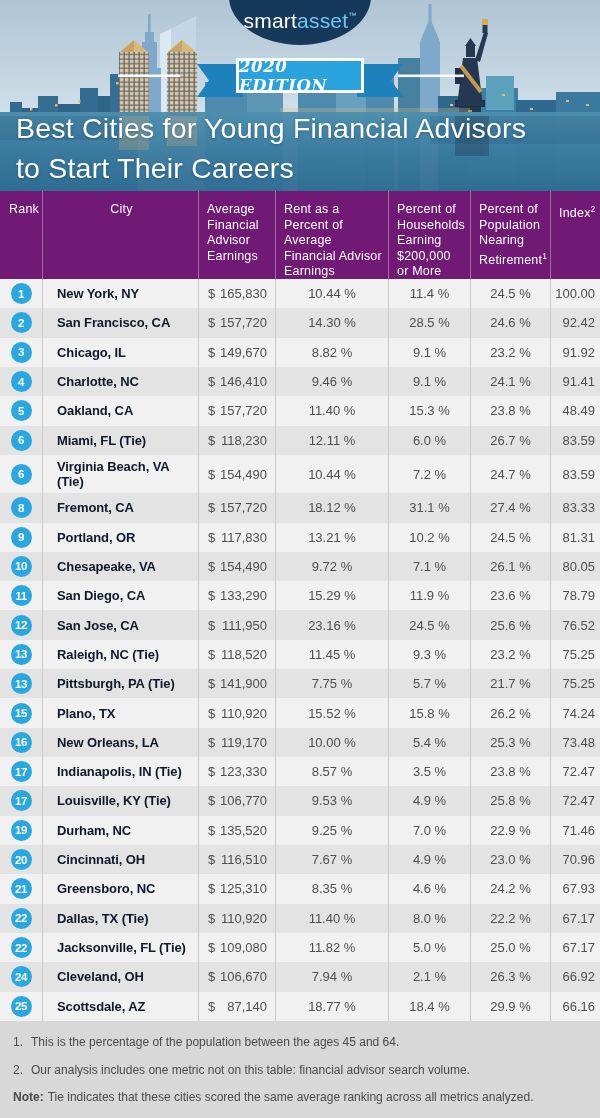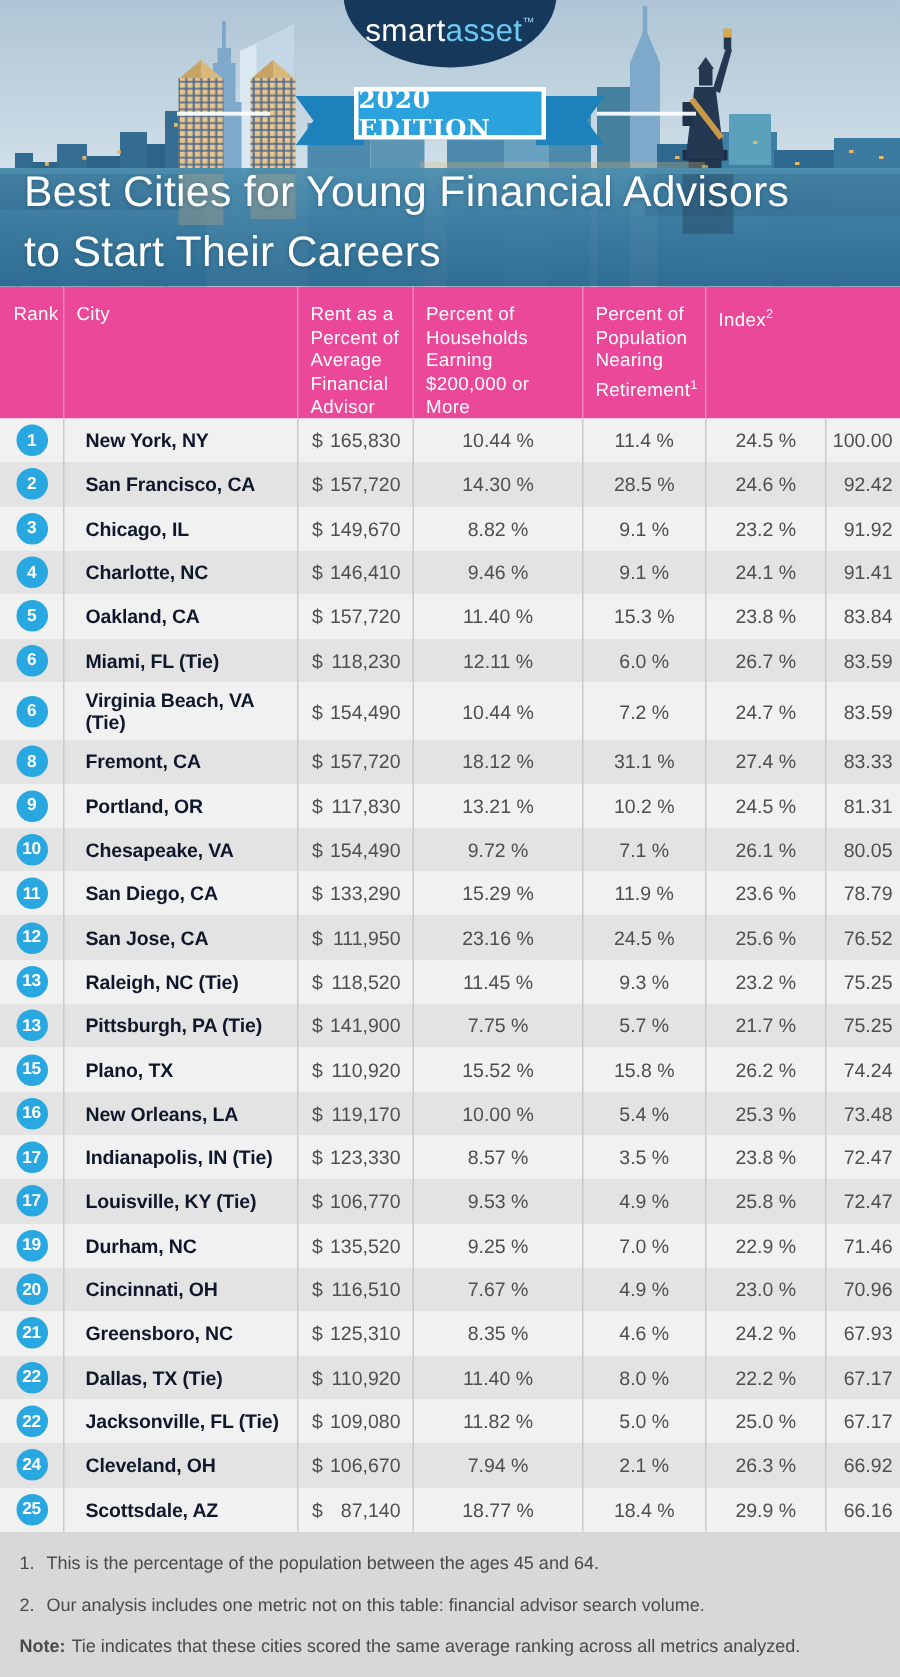--- a/index.html
+++ b/index.html
@@ -16,33 +16,33 @@
              font-size:21px;font-weight:500;letter-spacing:.2px;color:#fff;}
   .logo-text .asset{color:#6cc9f2;}
   .logo-text sup{font-size:8px;vertical-align:10px;color:#9fd9f6;}
   .ribbon-tail{position:absolute;top:64px;width:46px;height:33px;background:#1d82bc;z-index:3;}
   .ribbon-tail.left{left:197px;clip-path:polygon(0 0,100% 0,100% 100%,0 100%,26% 50%);}
   .ribbon-tail.right{left:357px;clip-path:polygon(0 0,100% 0,74% 50%,100% 100%,0 100%);}
   .ribbon-band{position:absolute;left:236px;top:58px;width:128px;height:35px;background:#2aa2de;
                border:3px solid #ffffff;box-sizing:border-box;z-index:4;
                display:flex;align-items:center;justify-content:center;
                font-family:"DejaVu Serif",serif;font-weight:700;font-size:16.5px;
-               letter-spacing:.6px;color:#ffffff;}
+               letter-spacing:.6px;color:#ffffff;font-style:italic;}
   .hero h1{position:absolute;top:92px;left:0;width:100%;margin:16px;text-align:left;z-index:6;
            font-size:28.5px;font-weight:300;line-height:40px;color:#ffffff;letter-spacing:.2px;
            text-shadow:0 1px 3px rgba(15,45,75,.35);}
 
   
-  .thead{width:600px;height:88px;background:#ec4899;display:grid;box-sizing:border-box;
+  .thead{width:600px;height:88px;background:#701a75;display:grid;box-sizing:border-box;
          grid-template-columns:42px 156px 77px 113px 82px 80px 50px;}
   .th{color:#fff;font-size:12.5px;line-height:15.5px;letter-spacing:.2px;
       padding:11px 6px 0 8px;box-sizing:border-box;}
   .th + .th{border-left:1px solid rgba(255,255,255,.35);}
   .th.c-rank{padding-left:9px;}
-  .th.c-city{}
+  .th.c-city{text-align:center;}
   .th sup{font-size:8.5px;vertical-align:5px;}
 
   .tbody{width:600px;height:742px;display:flex;flex-direction:column;}
   .row{flex:1 1 auto;display:grid;grid-template-columns:42px 156px 77px 113px 82px 80px 50px;
        font-size:13px;color:#4f4f4f;}
   .row.light{background:#f1f1f1;}
   .row.dark{background:#e3e3e3;}
   .cell{display:flex;align-items:center;box-sizing:border-box;border-left:1px solid #c9c9c9;}
   .cell.rank{border-left:none;justify-content:center;}
   .badge{width:21px;height:21px;border-radius:50%;background:#29a7e0;color:#fff;
@@ -193,20 +193,21 @@
     <span class="ribbon-tail left"></span>
     <span class="ribbon-tail right"></span>
     <div class="ribbon-band">2020 EDITION</div>
 
     <h1><span>Best Cities for Young Financial Advisors</span><br><span>to Start Their Careers</span></h1>
   </header>
 
   <div class="thead">
     <div class="th c-rank"><span>Rank</span></div>
     <div class="th c-city"><span>City</span></div>
+    <div class="th"><span>Average Financial Advisor Earnings</span></div>
     <div class="th"><span>Rent as a Percent of Average Financial Advisor Earnings</span></div>
     <div class="th"><span>Percent of Households Earning $200,000 or More</span></div>
     <div class="th"><span>Percent of Population Nearing Retirement</span><sup>1</sup></div>
     <div class="th"><span>Index</span><sup>2</sup></div>
   </div>
 
   <div class="tbody" id="tbody">
       <div class="row light">
         <div class="cell rank">
           <span class="badge">1</span>
@@ -268,21 +269,21 @@
           <span class="badge">5</span>
         </div>
         <div class="cell city">Oakland, CA</div>
         <div class="cell money">
           <span class="cur">$</span>
           <span class="val">157,720</span>
         </div>
         <div class="cell pct">11.40 %</div>
         <div class="cell pct">15.3 %</div>
         <div class="cell pct">23.8 %</div>
-        <div class="cell idx">83.84</div>
+        <div class="cell idx">48.49</div>
       </div>
       <div class="row dark">
         <div class="cell rank">
           <span class="badge">6</span>
         </div>
         <div class="cell city">Miami, FL (Tie)</div>
         <div class="cell money">
           <span class="cur">$</span>
           <span class="val">118,230</span>
         </div>

